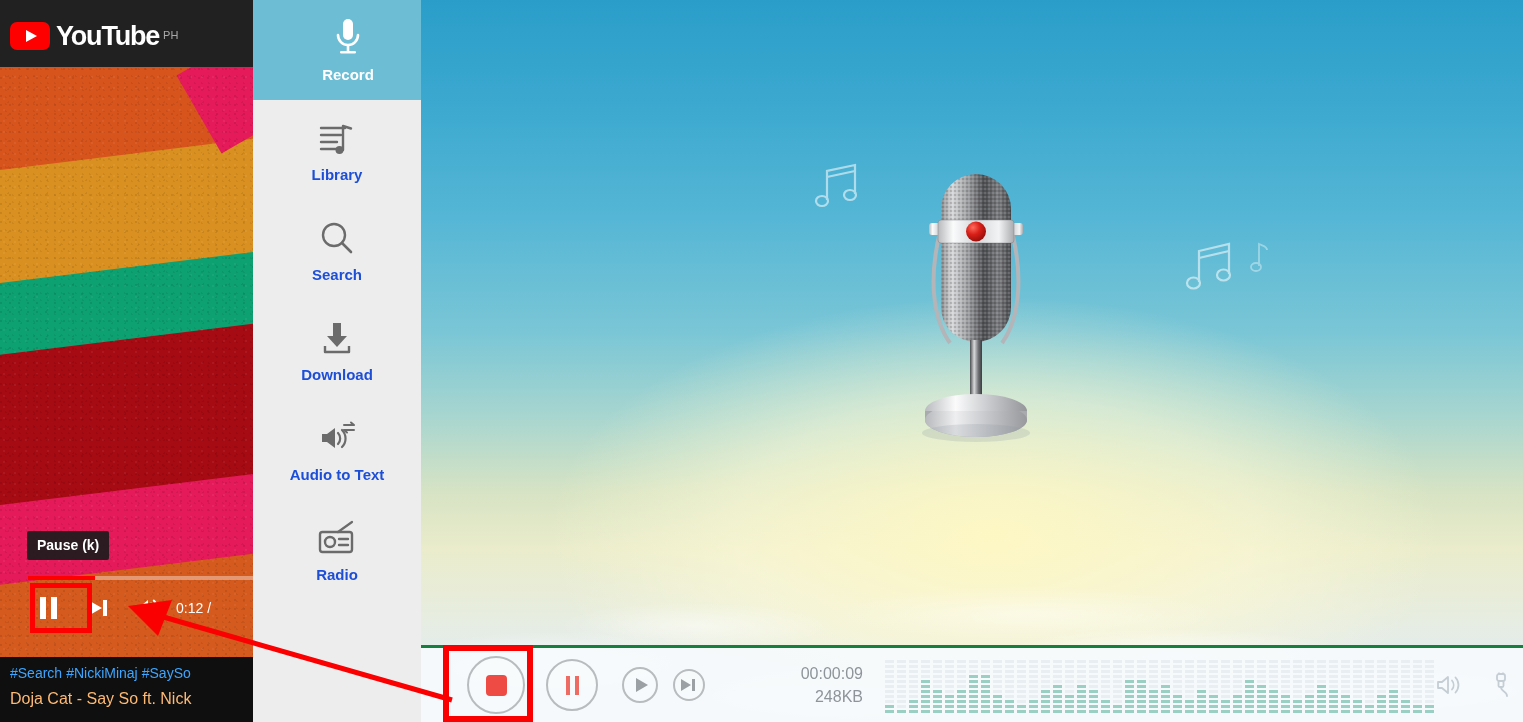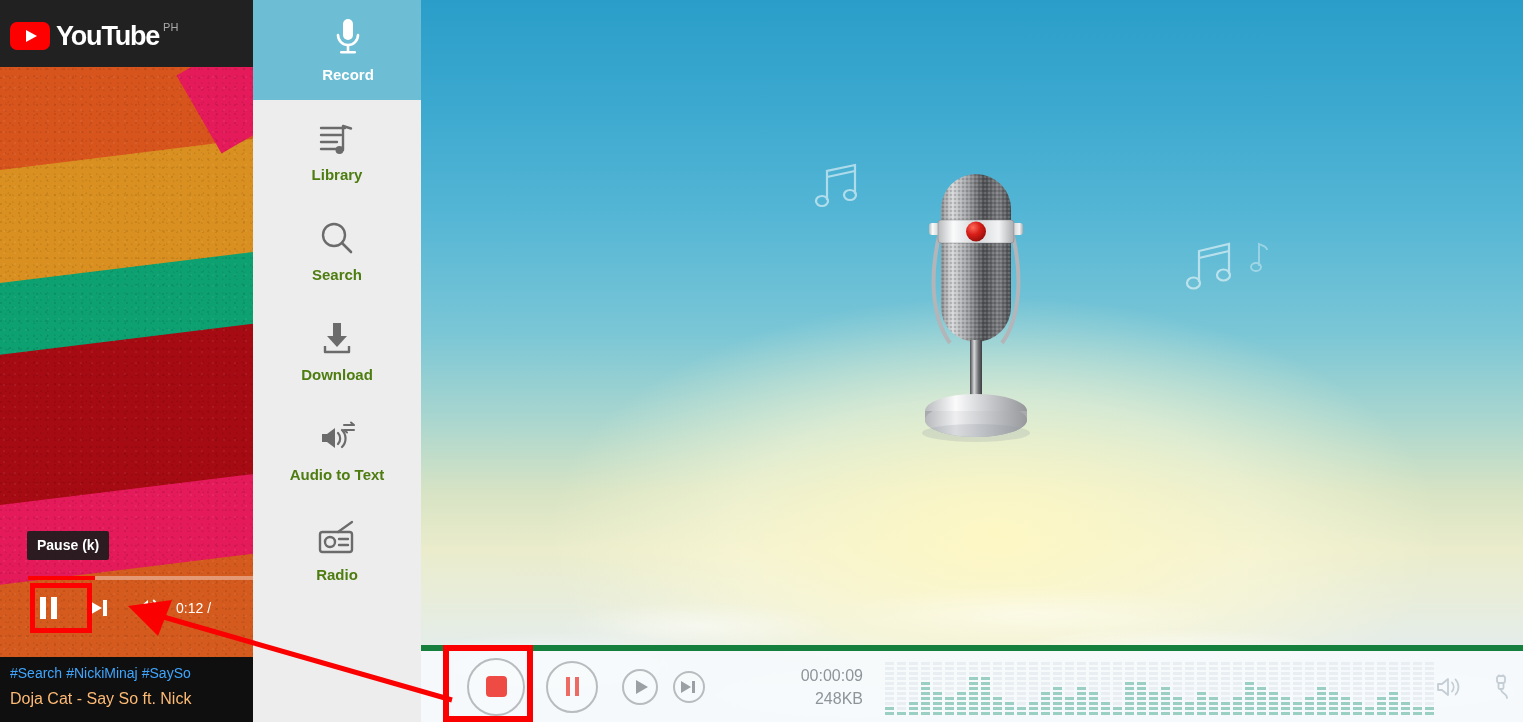--- a/index.html
+++ b/index.html
@@ -44,21 +44,21 @@
     color: #ffffff;
     font-size: 27px;
     font-weight: bold;
     letter-spacing: -1.2px;
     line-height: 28px;
     margin-left: 6px;
     font-family: "Liberation Sans", sans-serif;
   }
   .yt-country {
     color: #aaaaaa; font-size: 11px; margin-left: 4px;
-    line-height: 11px; margin-top: 0px;
+    line-height: 11px; margin-top: 8px;
   }
 
   
   .yt-video {
     position: absolute; left: 0; top: 67px;
     width: 253px; height: 590px;
     overflow: hidden;
     background: #b03008;
   }
   .band { position: absolute; left: -60px; width: 420px; }
@@ -162,21 +162,21 @@
   .sidebar {
     position: absolute; left: 253px; top: 0;
     width: 168px; height: 722px;
     background: #ededed;
   }
   .side-item {
     position: relative;
     height: 100px;
     display: flex; flex-direction: column;
     align-items: center; justify-content: center;
-    color: #4d7c0f;
+    color: #1d4ed8;
     gap: 7px;
   }
   .side-item.active { background: #6dbdd4; color: #ffffff; padding-left: 22px; }
   .side-label { font-size: 15px; font-weight: bold; }
   .side-icon { width: 42px; height: 42px; display: flex; align-items: center; justify-content: center; }
   .side-icon svg { display: block; }
 
   
   .stage {
     position: absolute; left: 421px; top: 0;
@@ -212,21 +212,21 @@
   }
   .note { position: absolute; opacity: .55; }
 
   .mic-wrap { position: absolute; left: 495px; top: 168px; width: 120px; height: 280px; }
 
   
   .bottombar {
     position: absolute; left: 421px; top: 645px;
     width: 1102px; height: 77px;
     background: rgba(246,250,252,.93);
-    border-top: 6px solid #15803d;
+    border-top: 3px solid #15803d;
     display: flex; align-items: center;
   }
   .circle-btn {
     border-radius: 50%;
     border: 2px solid #b9bcbe;
     background: rgba(255,255,255,.18);
     display: flex; align-items: center; justify-content: center;
     flex: none;
   }
   .btn-stop { width: 58px; height: 58px; margin-left: 46px; }

